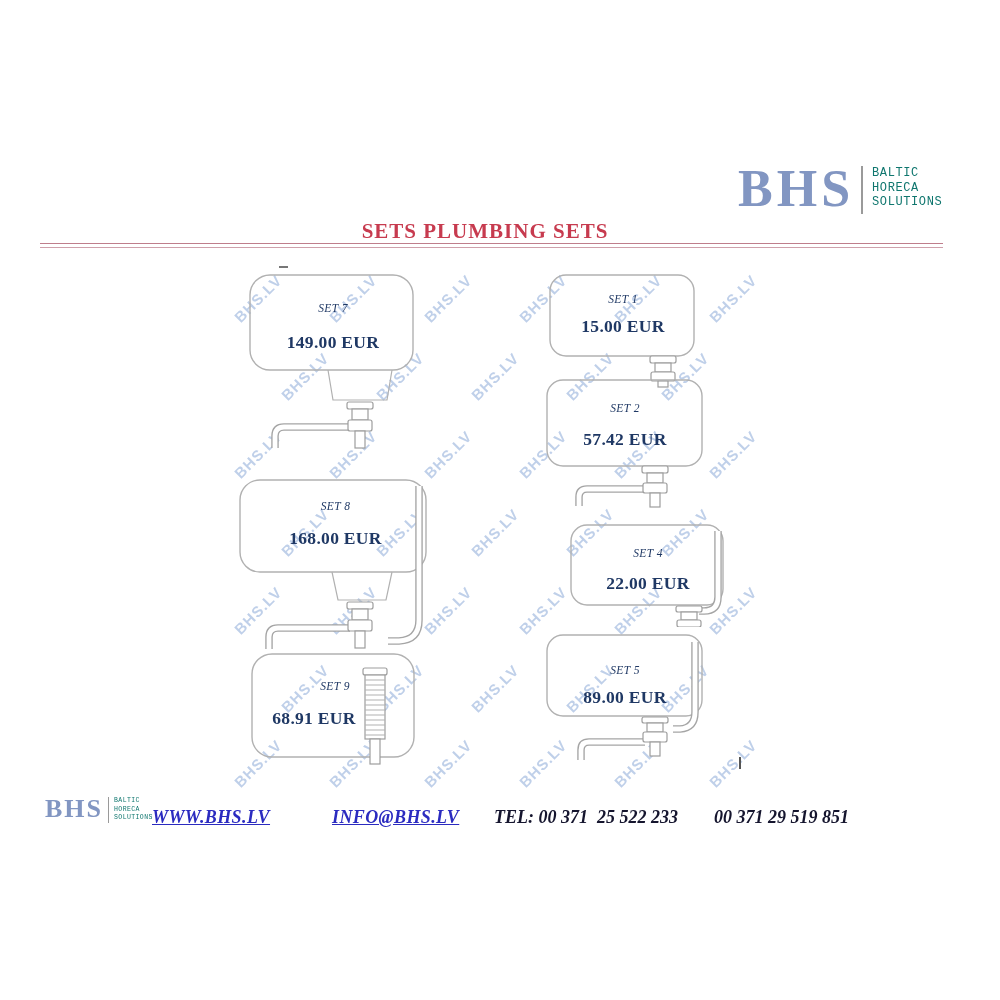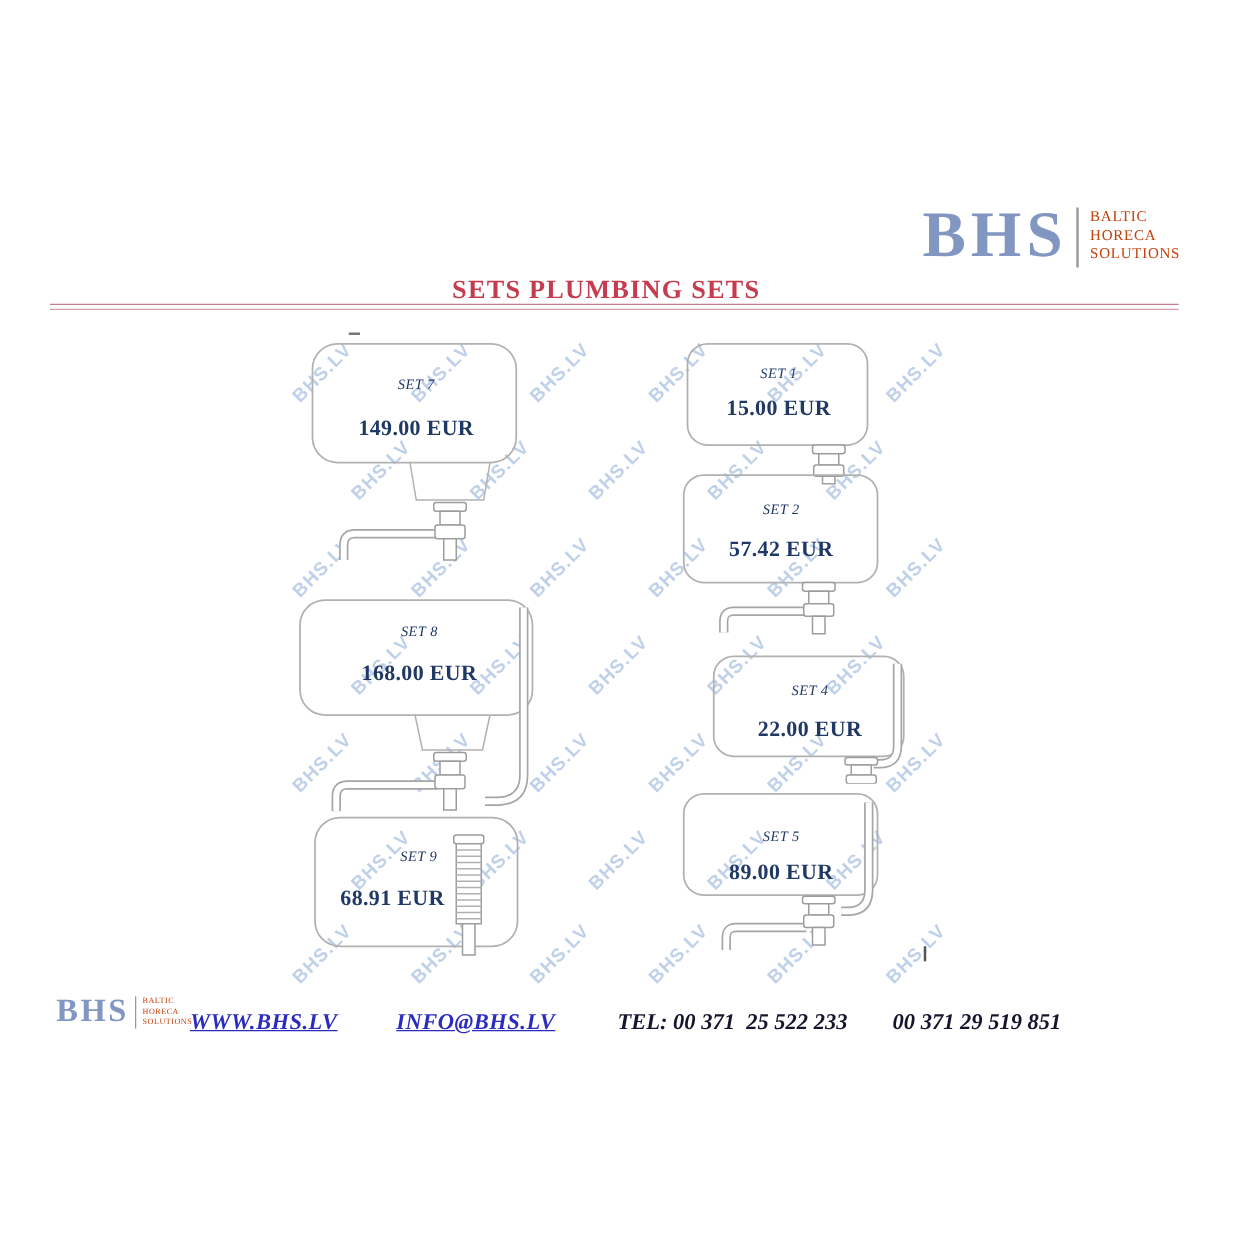--- a/index.html
+++ b/index.html
@@ -4,21 +4,21 @@
 <style>
   html,body{margin:0;padding:0;background:#fff;}
   #page{position:relative;width:1000px;height:1000px;background:#fff;overflow:hidden;
         font-family:"Liberation Serif",serif;}
   .abs{position:absolute;}
 
   
   .logo{display:flex;align-items:flex-start;}
   .logo .bhs{font-family:"Liberation Serif",serif;font-weight:bold;color:#8296c2;line-height:.9;}
   .logo .div{background:#9a9a9a;}
-  .logo .tag{font-family:Liberation Serif, serif;color:#c2410c;}
+  .logo .tag{font-family:Liberation Mono, monospace;color:#0f766e;}
   #header-logo{left:738px;top:166px;}
   #header-logo .bhs{font-size:52px;letter-spacing:4px;}
   #header-logo .div{width:2px;height:48px;margin:0 9px 0 7px;}
   #header-logo .tag{font-size:12px;line-height:14.5px;letter-spacing:.6px;}
 
   
   #page-title{left:290px;top:219px;width:390px;text-align:center;
     font-size:21px;font-weight:bold;color:#c73b4f;letter-spacing:1px;}
   #title-rule{left:40px;top:243px;width:903px;height:3px;
     border-top:1.6px solid #bf7e8c;border-bottom:1.2px solid #cfa0ab;}
@@ -269,19 +269,19 @@
     <div class="abs logo" id="footer-logo">
       <span class="bhs">BHS</span>
       <span class="div"></span>
       <span class="tag">
         <div>BALTIC</div>
         <div>HORECA</div>
         <div>SOLUTIONS</div>
       </span>
     </div>
     <a class="flink" style="left:152px;top:807px;" href="#">WWW.BHS.LV</a>
-    <a class="flink" style="left:317px;top:807px;" href="#">INFO@BHS.LV</a>
+    <a class="flink" style="left:332px;top:807px;" href="#">INFO@BHS.LV</a>
     <div class="abs" id="footer-tel">
       <span>TEL: 00 371  25 522 233</span><span class="gap"></span><span>00 371 29 519 851</span>
     </div>
   </div>
 
 </div>
 
 </body></html>

